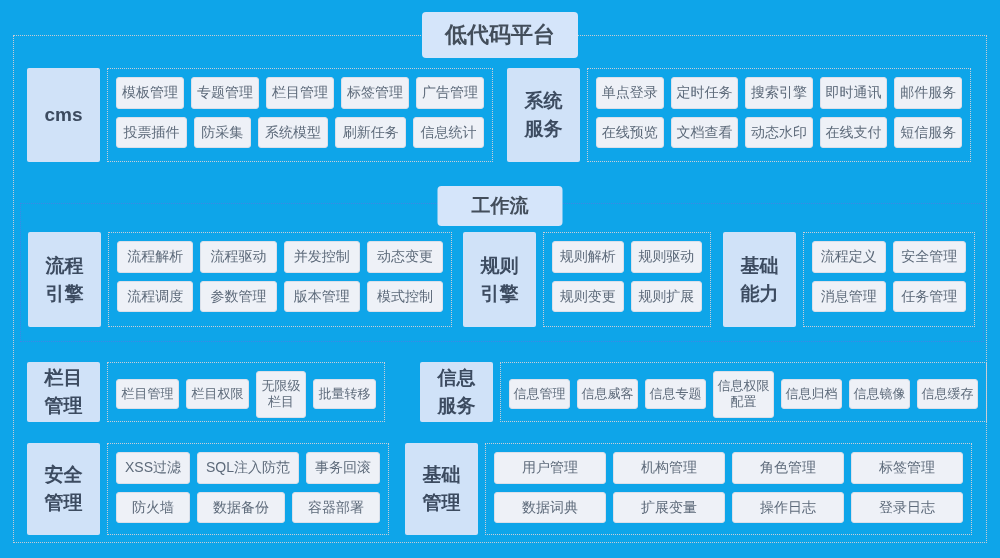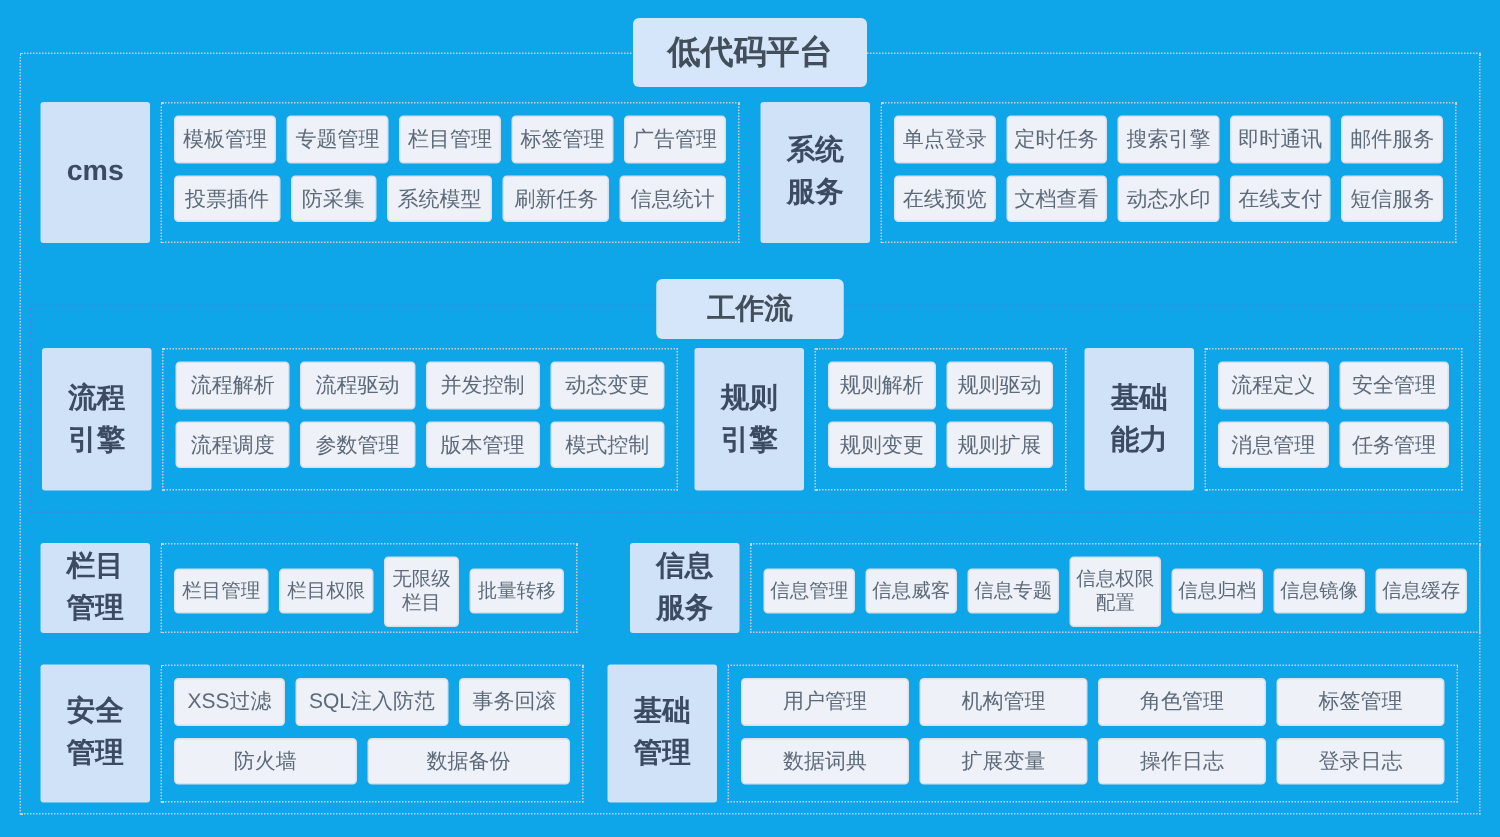--- a/index.html
+++ b/index.html
@@ -190,20 +190,21 @@
 管理</div>
     <div class="panel">
       <div class="items-row">
           <div class="item">XSS过滤</div>
           <div class="item">SQL注入防范</div>
           <div class="item">事务回滚</div>
         </div>
       <div class="items-row">
           <div class="item">防火墙</div>
           <div class="item">数据备份</div>
+          <div class="item">容器部署</div>
         </div>
     </div>
   </div>
 
   <div class="group" id="g-basicmgmt">
     <div class="label-block">基础
 管理</div>
     <div class="panel">
       <div class="items-row">
           <div class="item">用户管理</div>

